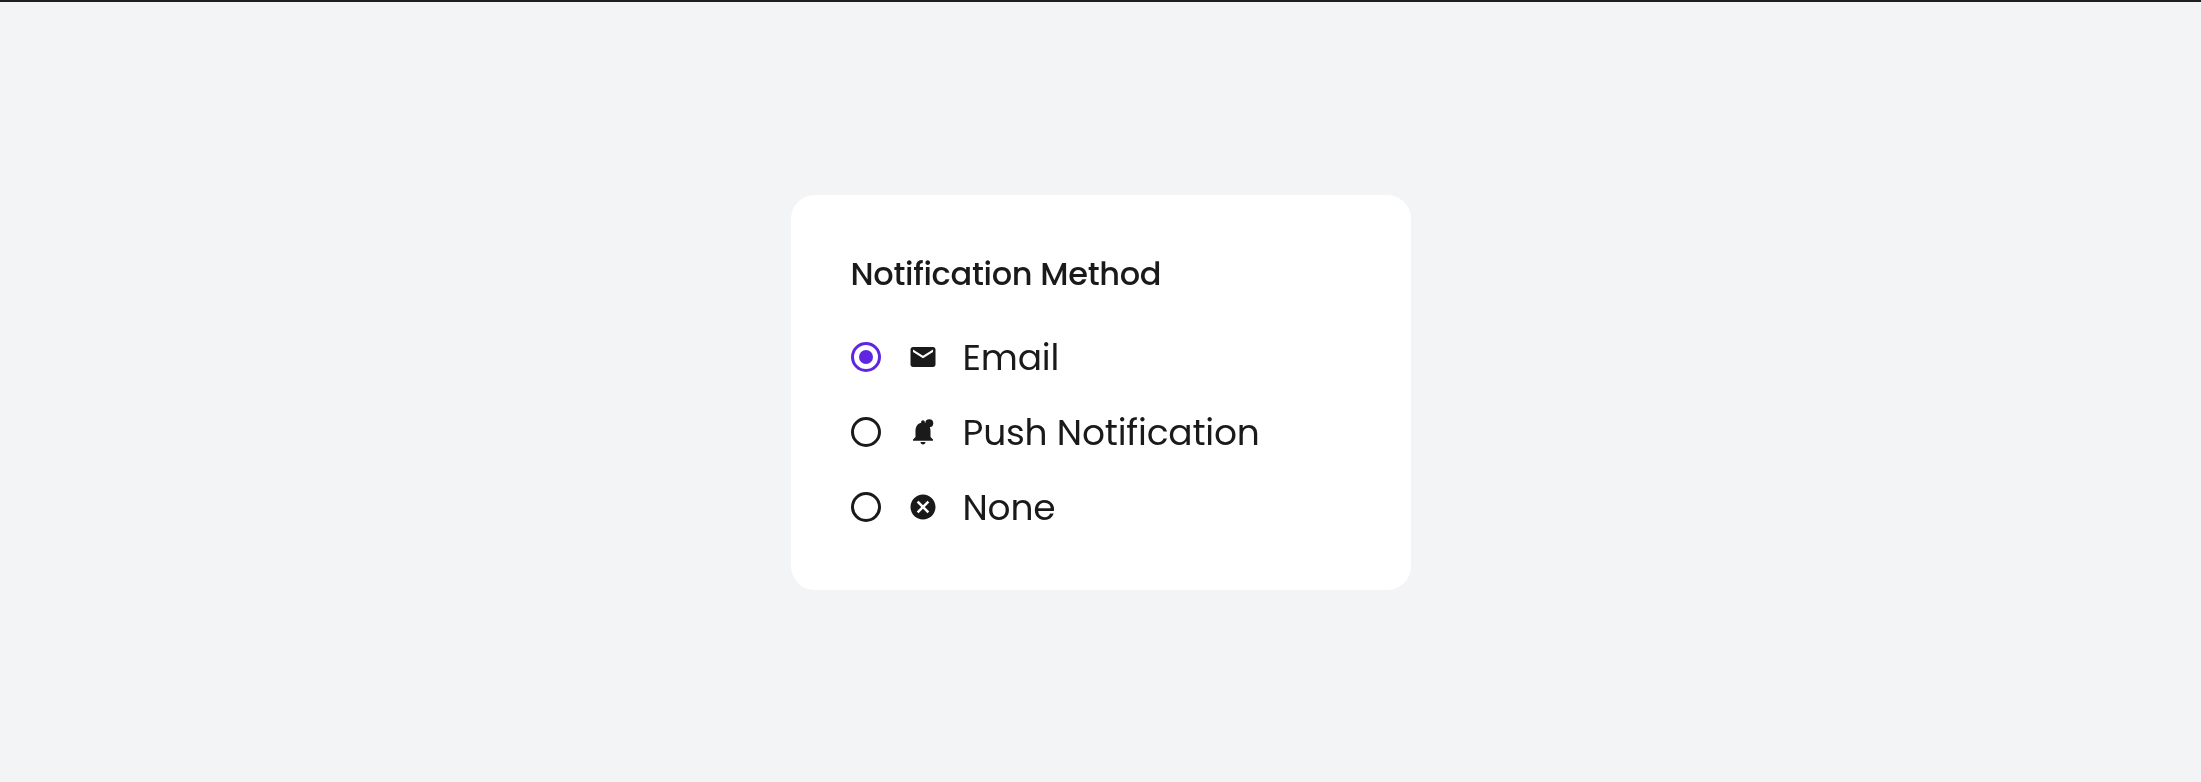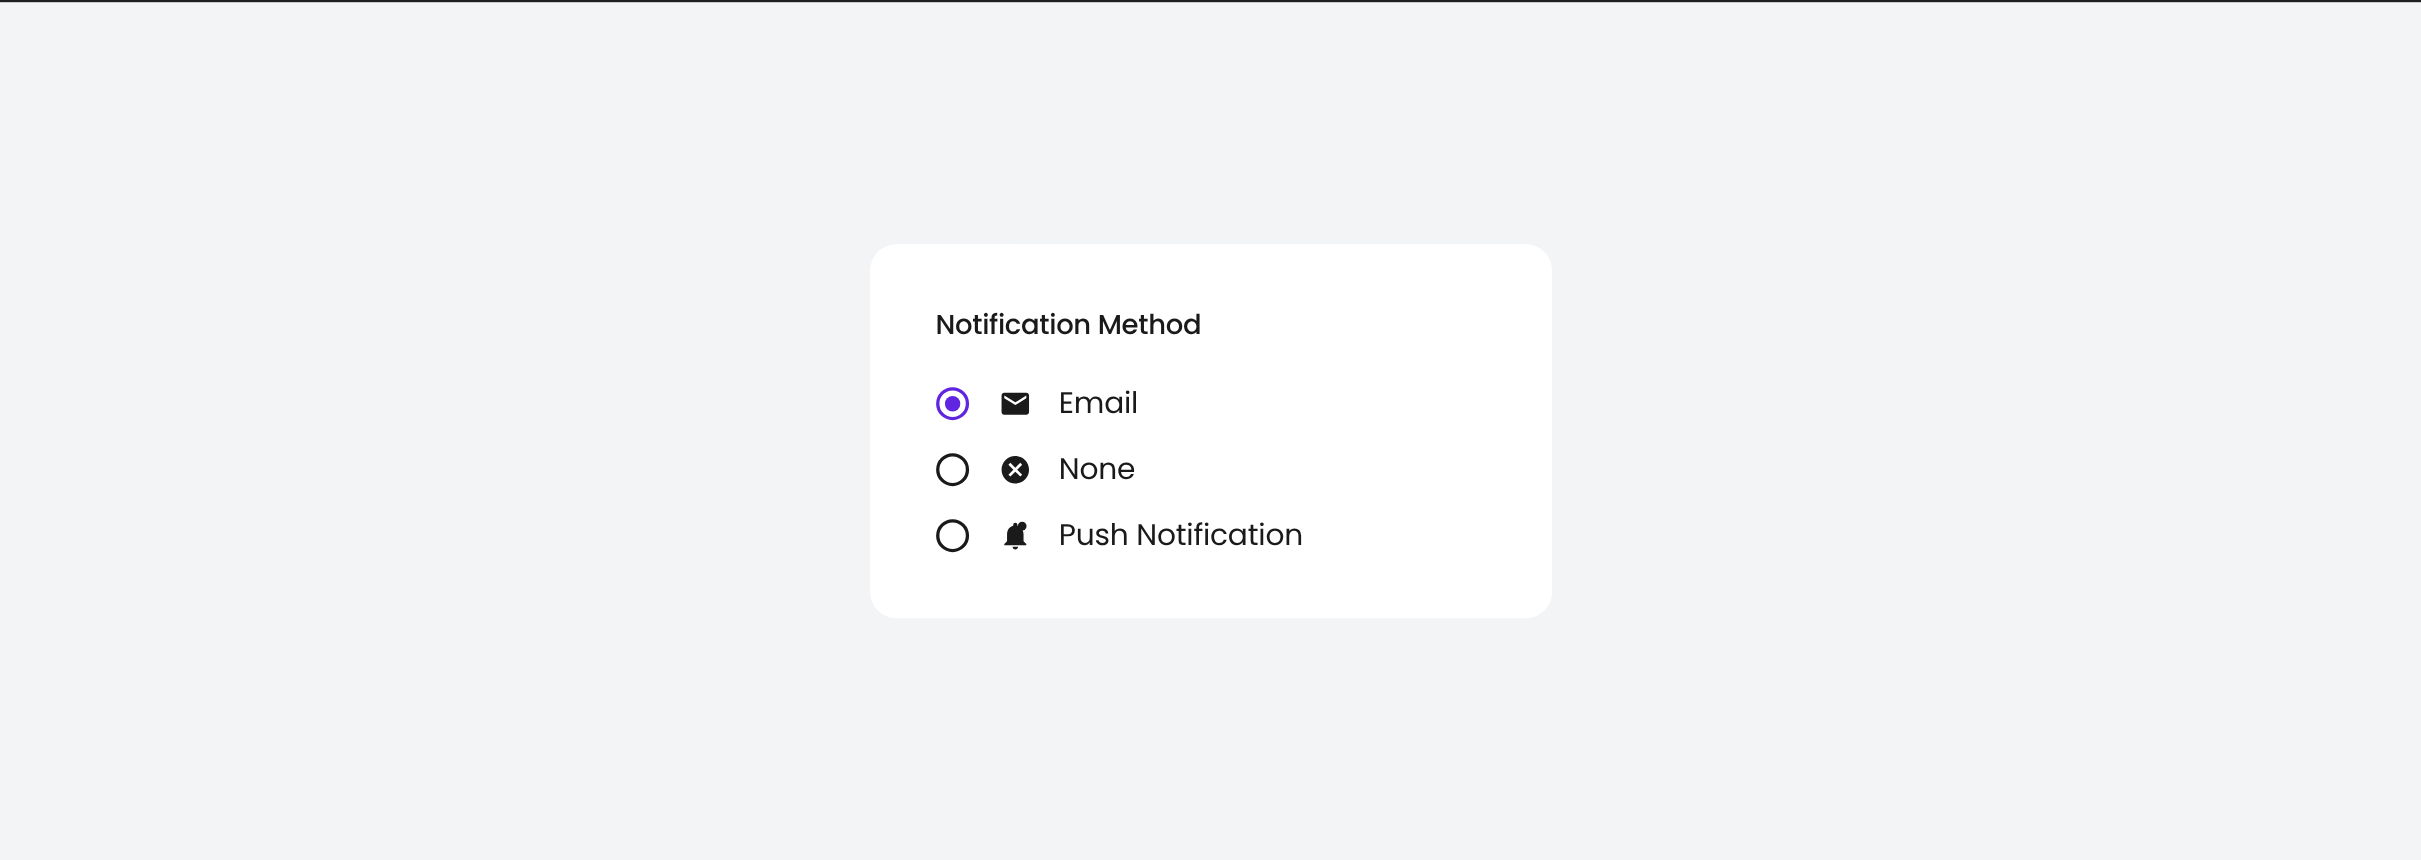--- a/index.html
+++ b/index.html
@@ -17,21 +17,21 @@
       justify-content: center;
       font-family: -apple-system, BlinkMacSystemFont, "Segoe UI", Poppins, sans-serif;
     }
     .card {
       background: #ffffff;
       border-radius: 24px;
       padding: 55px 70px 55px 60px;
       min-width: 620px;
     }
     .title {
-      font-size: 25px;
+      font-size: 32px;
       font-weight: 500;
       color: #1a1a1a;
       margin-bottom: 32px;
       letter-spacing: -0.3px;
     }
     .options {
       display: flex;
       flex-direction: column;
       gap: 20px;
     }
@@ -68,21 +68,21 @@
       justify-content: center;
       margin-right: 22px;
       flex-shrink: 0;
     }
     .icon-wrap svg {
       width: 30px;
       height: 30px;
       fill: #1a1a1a;
     }
     .label {
-      font-size: 27px;
+      font-size: 36px;
       color: #1a1a1a;
       font-weight: 400;
       letter-spacing: -0.2px;
     }
   </style>
 </head>
 <body>
 
 <div class="card">
   <h2 class="title">Notification Method</h2>
@@ -98,31 +98,31 @@
           </svg>
       </span>
       <span class="label">Email</span>
     </div>
 
 
     <div class="option">
       <span class="radio"></span>
       <span class="icon-wrap">
         <svg viewBox="0 0 24 24">
-            <path d="M12 2C6.47 2 2 6.47 2 12s4.47 10 10 10 10-4.47 10-10S17.53 2 12 2zm5 13.59L15.59 17 12 13.41 8.41 17 7 15.59 10.59 12 7 8.41 8.41 7 12 10.59 15.59 7 17 8.41 13.41 12 17 15.59z"></path>
-          </svg>
-      </span>
-      <span class="label">None</span>
-    </div>
-
-    <div class="option">
-      <span class="radio"></span>
-      <span class="icon-wrap">
-        <svg viewBox="0 0 24 24">
             <path d="M12 22c1.1 0 2-.9 2-2h-4c0 1.1.9 2 2 2zm6-6v-5c0-3.07-1.63-5.64-4.5-6.32V4c0-.83-.67-1.5-1.5-1.5s-1.5.67-1.5 1.5v.68C7.64 5.36 6 7.92 6 11v5l-2 2v1h16v-1l-2-2z"></path>
             <circle cx="17" cy="5" r="3.2"></circle>
           </svg>
       </span>
       <span class="label">Push Notification</span>
     </div>
 
+    <div class="option">
+      <span class="radio"></span>
+      <span class="icon-wrap">
+        <svg viewBox="0 0 24 24">
+            <path d="M12 2C6.47 2 2 6.47 2 12s4.47 10 10 10 10-4.47 10-10S17.53 2 12 2zm5 13.59L15.59 17 12 13.41 8.41 17 7 15.59 10.59 12 7 8.41 8.41 7 12 10.59 15.59 7 17 8.41 13.41 12 17 15.59z"></path>
+          </svg>
+      </span>
+      <span class="label">None</span>
+    </div>
+
   </div>
 </div>
 
 </body></html>

